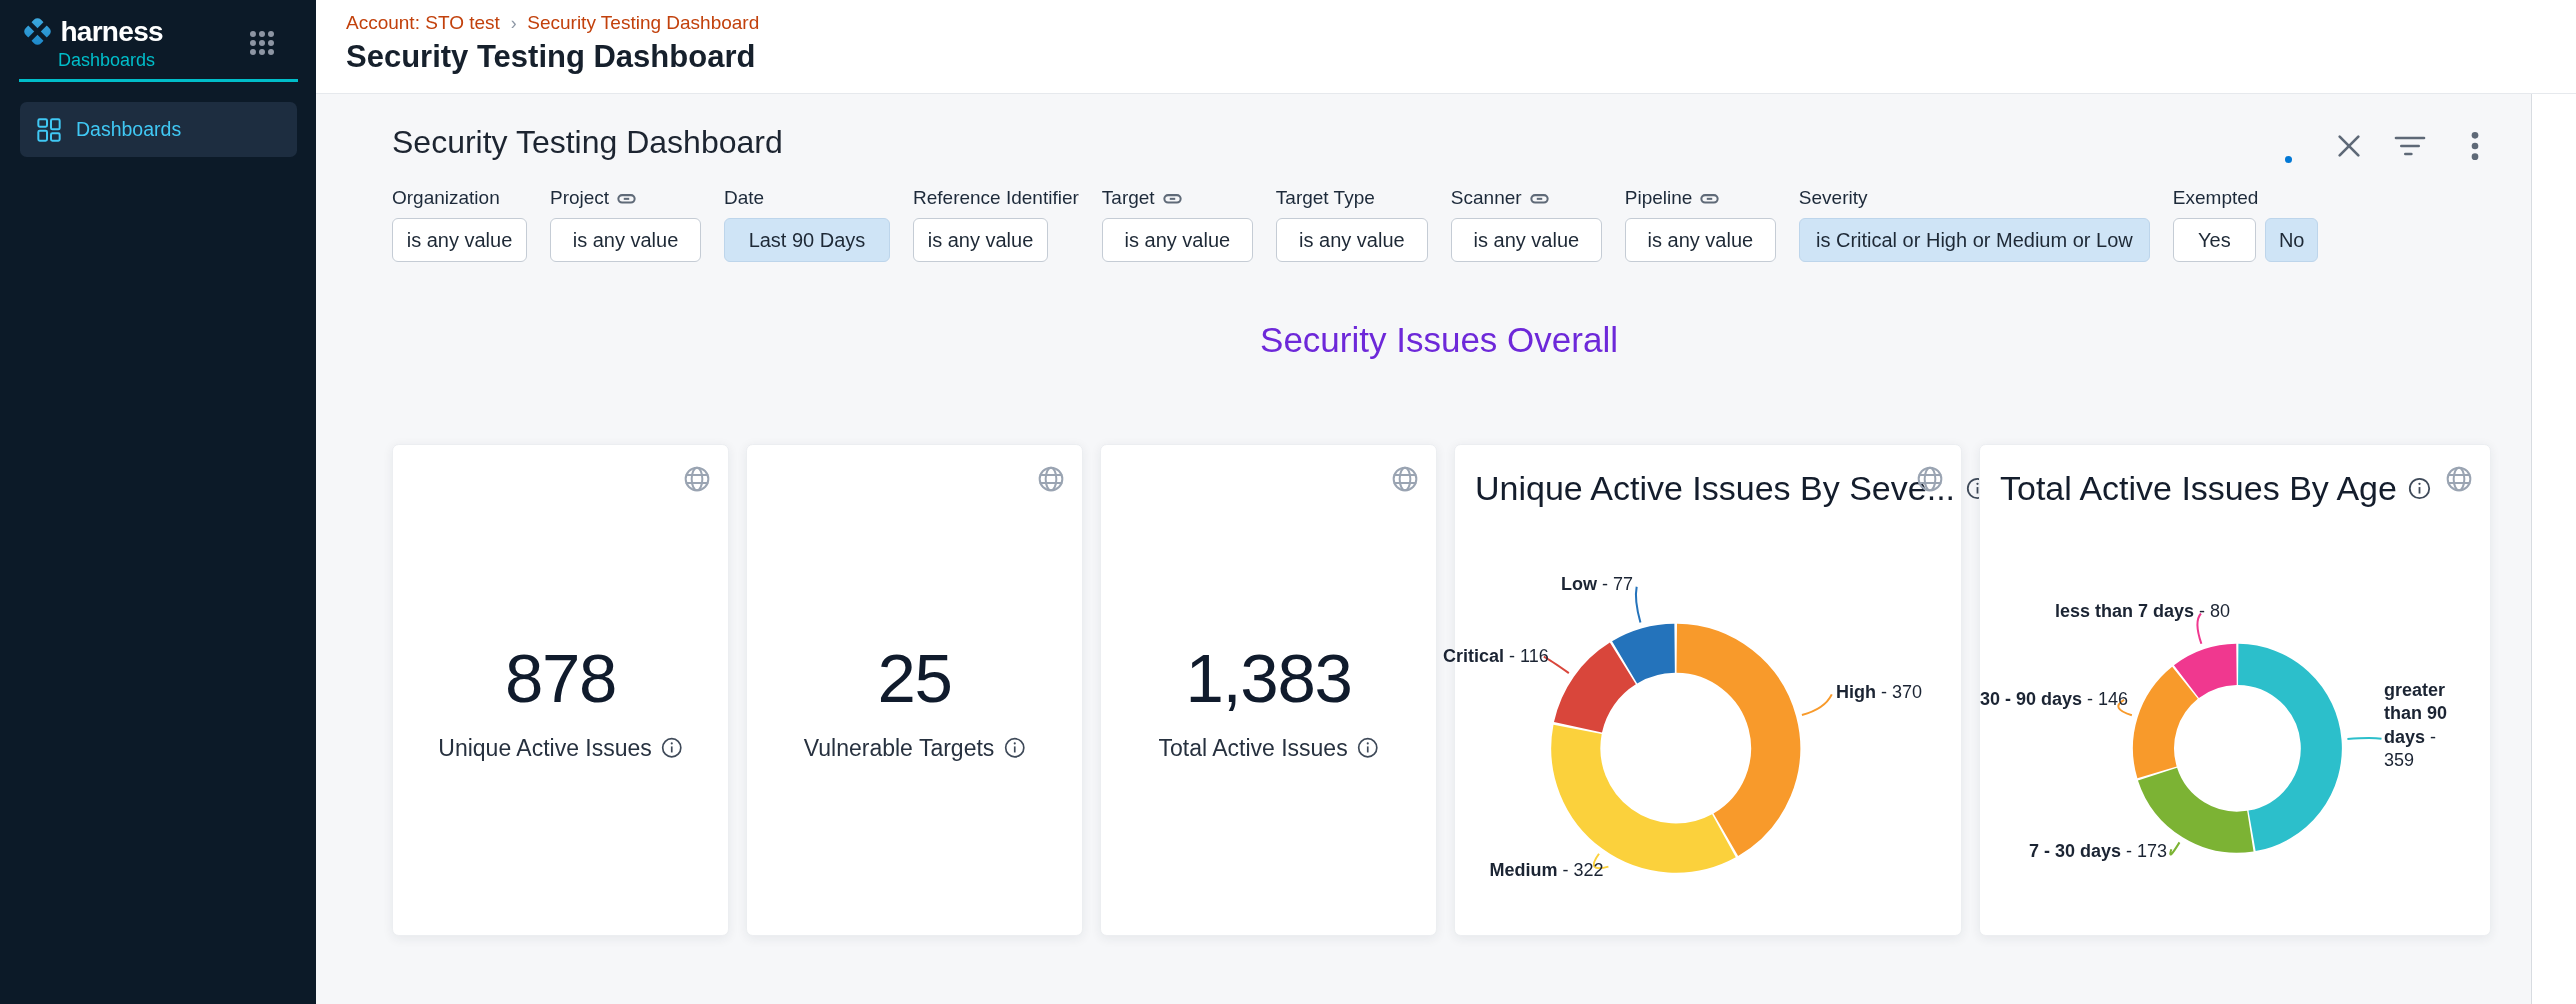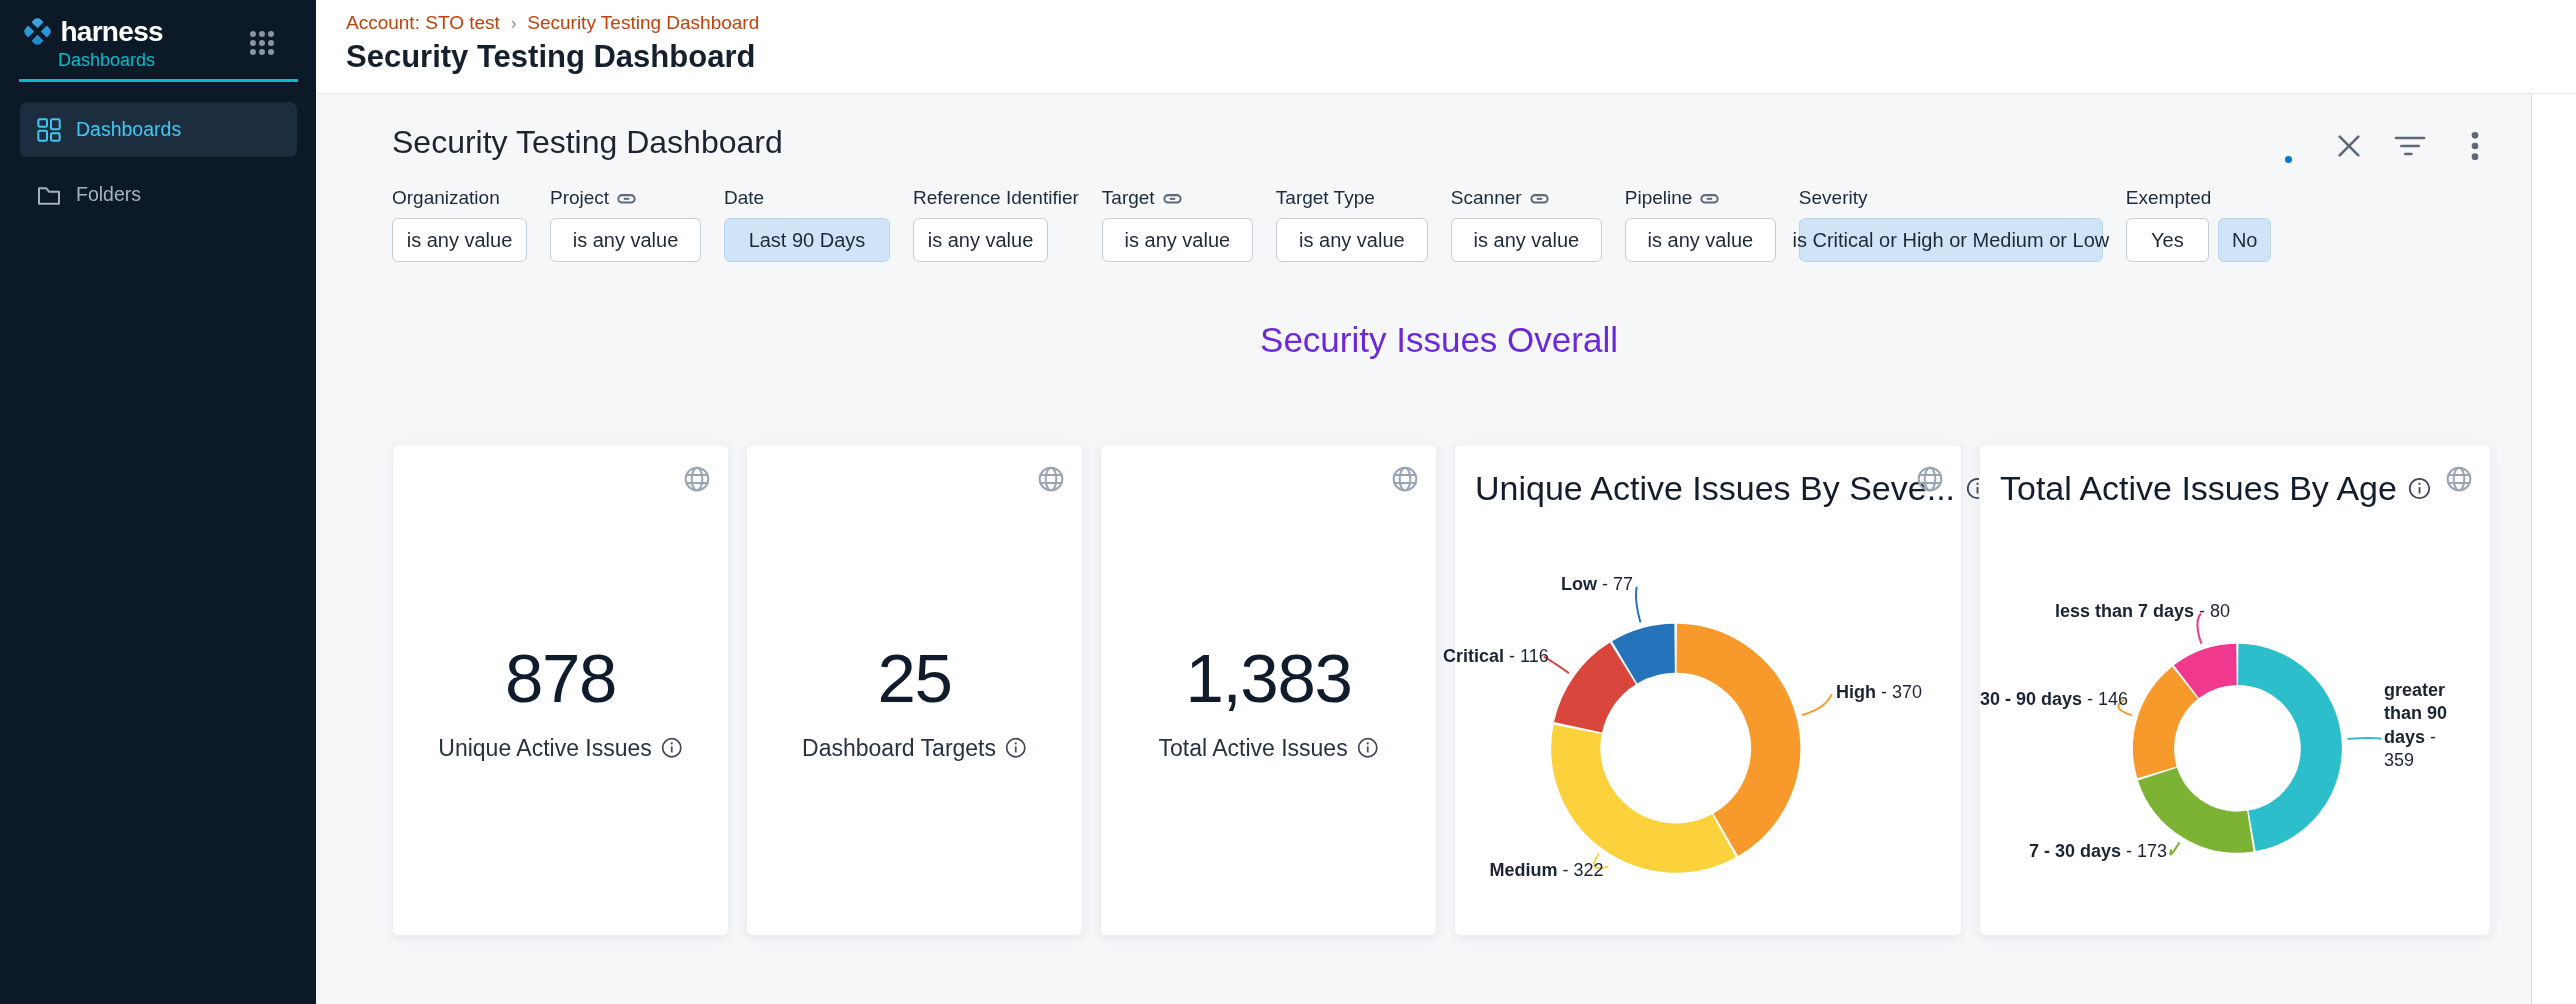--- a/index.html
+++ b/index.html
@@ -119,28 +119,20 @@
       <span class="nicon">
         <svg width="24" height="24" viewBox="0 0 36 36" fill="none" stroke="#40c8f4" stroke-width="3">
           <rect x="2" y="2" width="13" height="11" rx="2"></rect>
           <rect x="21" y="2" width="13" height="15" rx="2"></rect>
           <rect x="2" y="19" width="13" height="15" rx="2"></rect>
           <rect x="21" y="23" width="13" height="11" rx="2"></rect>
         </svg>
       </span>
       <span class="nlabel">Dashboards</span>
     </div>
-    <div class="nav-item plain" style="top:167px">
-      <span class="nicon">
-        <svg width="24" height="24" viewBox="0 0 36 36" fill="none" stroke="#a9b0bd" stroke-width="3">
-          <path d="M3 8 h11 l4 5 h15 v18 H3 z" stroke-linejoin="round"></path>
-        </svg>
-      </span>
-      <span class="nlabel">Folders</span>
-    </div>
   </div>
 
   <div class="topbar">
     <div class="breadcrumb">
       <span class="crumb-link">Account: STO test</span>
       <span class="crumb-sep">›</span>
       <span class="crumb-link">Security Testing Dashboard</span>
     </div>
     <div class="page-title">Security Testing Dashboard</div>
   </div>
@@ -226,21 +218,21 @@
             <span>Pipeline</span>
             <svg width="19" height="19" viewBox="0 0 28 28" fill="none" stroke="#5f6a78" stroke-width="3">
               <rect x="2" y="9" width="24" height="11" rx="5.5"></rect>
               <line x1="10" y1="14.5" x2="18" y2="14.5"></line>
             </svg>
           </div>
         <div class="fbtn" style="width:151px">is any value</div>
       </div>
       <div class="fgroup">
         <div class="flabel">Severity</div>
-        <div class="fbtn hl" style="width:304px">is Critical or High or Medium or Low</div>
+        <div class="fbtn hl" style="width:351px">is Critical or High or Medium or Low</div>
       </div>
       <div class="fgroup">
         <div class="flabel">Exempted</div>
         <div class="fpair">
           <div class="fbtn" style="width:83px">Yes</div>
           <div class="fbtn hl" style="width:53px">No</div>
         </div>
       </div>
     </div>
 
@@ -275,21 +267,21 @@
           <svg width="28" height="28" viewBox="0 0 42 42" fill="none" stroke="#9aa4b2" stroke-width="3">
             <circle cx="21" cy="21" r="17"></circle>
               <ellipse cx="21" cy="21" rx="8" ry="17"></ellipse>
             <line x1="4" y1="15" x2="38" y2="15"></line>
               <line x1="4" y1="27" x2="38" y2="27"></line>
           </svg>
         </span>
         <div class="stat-body">
           <div class="stat-value">25</div>
           <div class="stat-label-row">
-            <span>Dashboard Targets</span>
+            <span>Vulnerable Targets</span>
             <svg width="21.5" height="21.5" viewBox="0 0 32 32" fill="none" stroke="#3f4a59" stroke-width="2.5">
                 <circle cx="16" cy="16" r="13.5"></circle>
                 <line x1="16" y1="14" x2="16" y2="23"></line>
                 <circle cx="16" cy="9.5" r="1.6" fill="#3f4a59" stroke="none"></circle>
               </svg>
           </div>
         </div>
       </div>
 
       <div class="card stat">

